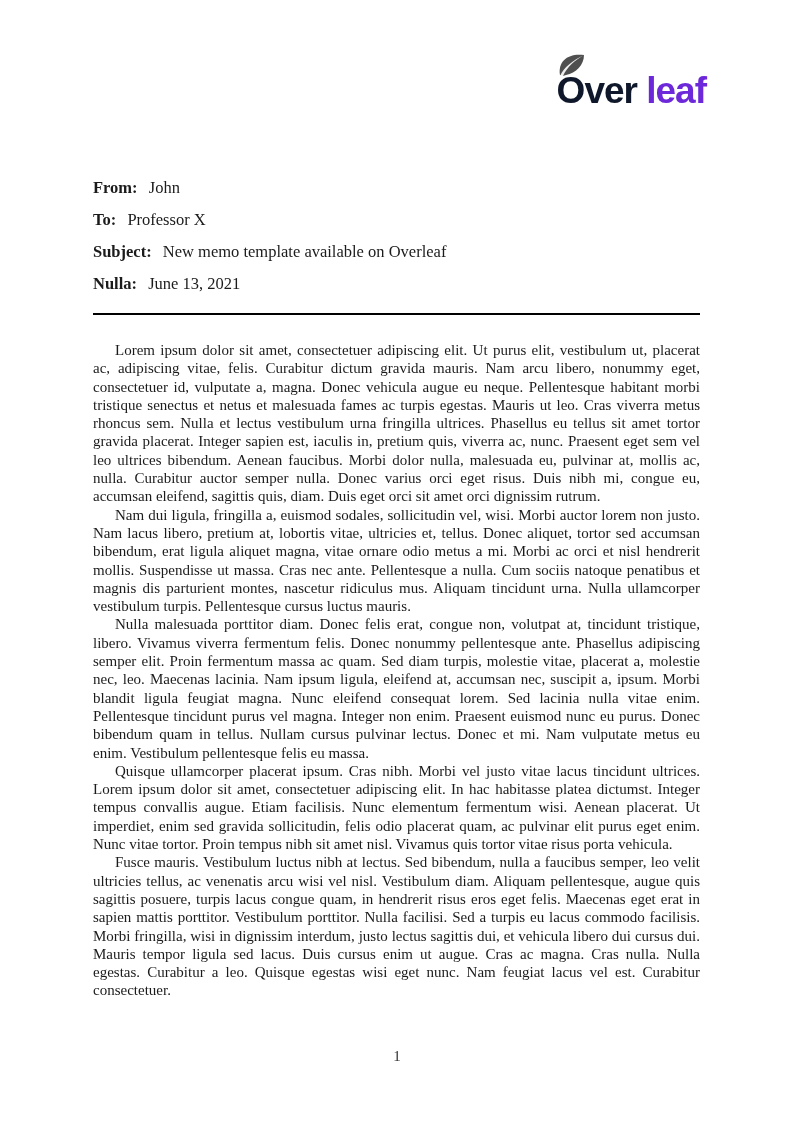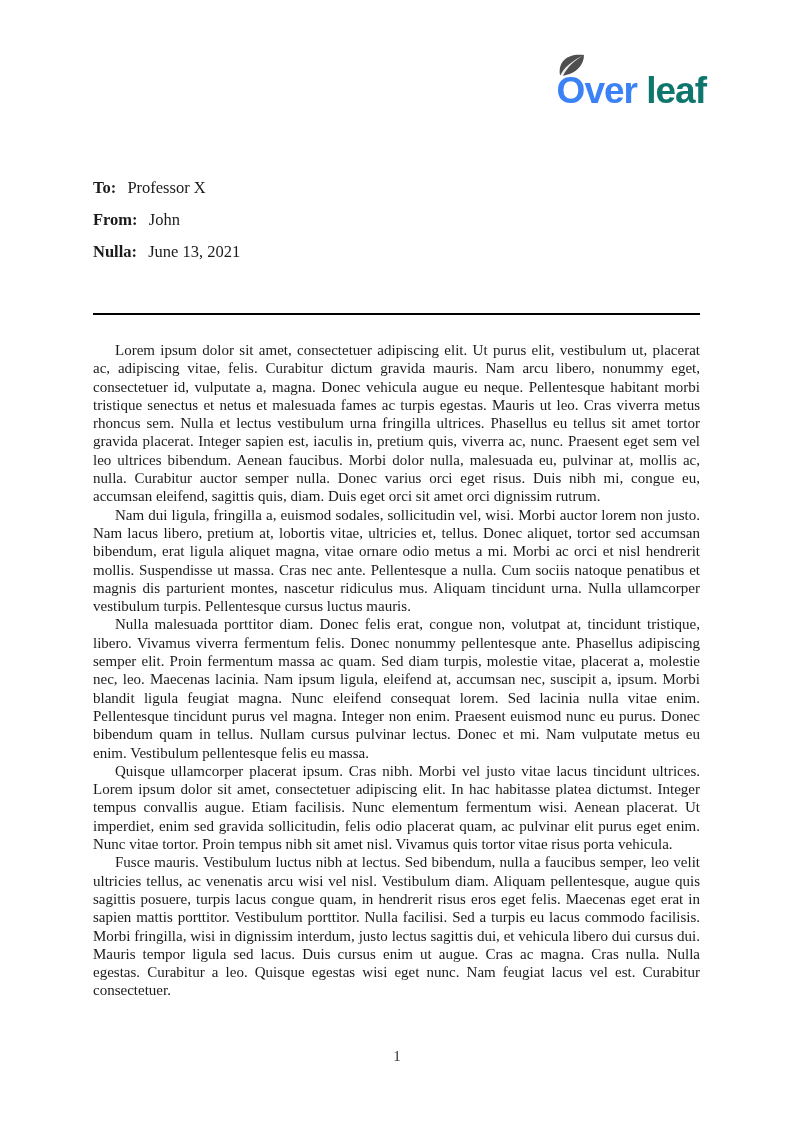--- a/index.html
+++ b/index.html
@@ -19,22 +19,22 @@
     position: absolute;
     top: 72px;
     right: 88px;
     font-family: "Liberation Sans", sans-serif;
     font-weight: bold;
     font-size: 37px;
     letter-spacing: -1px;
     line-height: 1;
     white-space: nowrap;
   }
-  .logo .over { color: #3b82f6; position: relative; }
-  .logo .leaf-text { color: #0f766e; }
+  .logo .over { color: #0f172a; position: relative; }
+  .logo .leaf-text { color: #6d28d9; }
   .logo .leaf-glyph {
     position: absolute;
     left: -3px;
     top: -17px;
     width: 34px;
     height: 24px;
   }
 
   
   .memo-header {
@@ -92,26 +92,30 @@
     <span class="over">
       <svg class="leaf-glyph" viewBox="0 0 34 24" xmlns="http://www.w3.org/2000/svg" aria-hidden="true">
         <path d="M30,2 C14,0 4,8 6,22 C8,23 10,23 12,22 C22,20 30,12 30,2 Z" fill="#4f4f4f"></path>
         <path d="M30,2 C18,8 10,14 6,23 L9,23 C13,14 21,7 30,2 Z" fill="#ffffff" opacity="0.9"></path>
       </svg><span>Over</span>
     </span><span class="leaf-text">leaf</span>
   </div>
 
   <div class="memo-header">
     <p class="memo-field">
+      <span class="label">From:</span>
+      <span class="value">John</span>
+    </p>
+    <p class="memo-field">
       <span class="label">To:</span>
       <span class="value">Professor X</span>
     </p>
     <p class="memo-field">
-      <span class="label">From:</span>
-      <span class="value">John</span>
+      <span class="label">Subject:</span>
+      <span class="value">New memo template available on Overleaf</span>
     </p>
     <p class="memo-field">
       <span class="label">Nulla:</span>
       <span class="value">June 13, 2021</span>
     </p>
   </div>
 
   <div class="rule"></div>
 
   <div class="memo-body">

